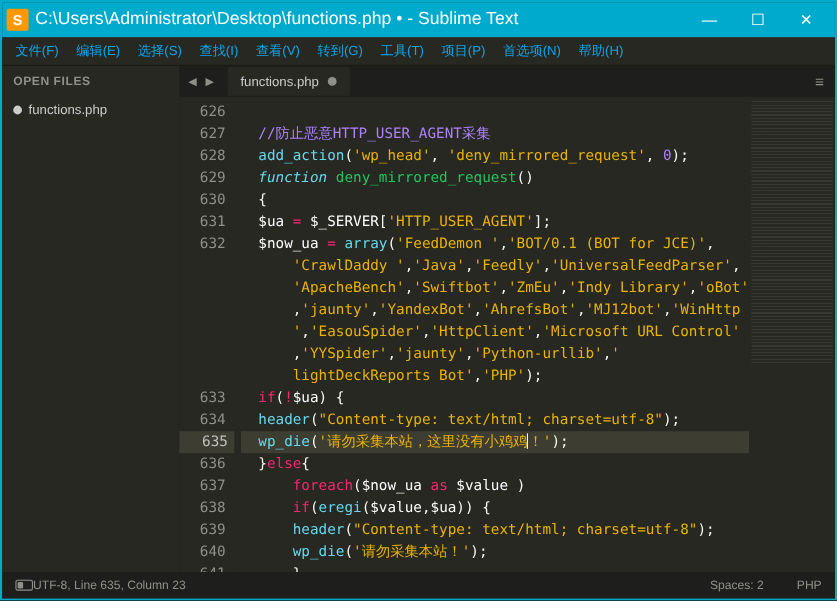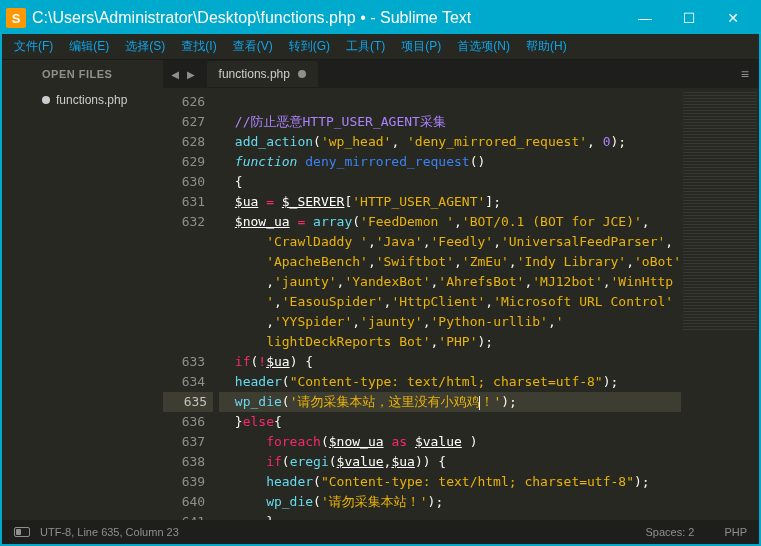--- a/index.html
+++ b/index.html
@@ -5,21 +5,21 @@
 * { margin: 0; padding: 0; box-sizing: border-box; }
 body { font-family: "Microsoft YaHei", sans-serif; background: #000; width: 761px; height: 546px; overflow: hidden; }
 .window { width: 761px; height: 546px; border: 2px solid #00aacc; background: #272822; display: flex; flex-direction: column; }
 .titlebar { height: 32px; background: #00aacc; display: flex; align-items: center; padding: 0 4px; color: #fff; }
 .titlebar-icon { width: 20px; height: 20px; background: #ff9800; border-radius: 2px; display: flex; align-items: center; justify-content: center; color: #fff; font-weight: bold; font-size: 13px; margin-right: 6px; }
 .titlebar-title { flex: 1; font-size: 16px; color: #fff; }
 .titlebar-controls { display: flex; gap: 0; }
 .titlebar-btn { width: 44px; height: 30px; display: flex; align-items: center; justify-content: center; color: #fff; font-size: 14px; }
 .menubar { height: 26px; background: #272822; display: flex; align-items: center; padding: 0 4px; border-bottom: 1px solid #1a1a17; }
 .menu-item { padding: 3px 8px; color: #0ea5e9; font-size: 12px; }
-.body-area { flex: 1; display: flex; overflow: hidden; padding-left: 30px; }
+.body-area { flex: 1; display: flex; overflow: hidden; }
 .sidebar { width: 164px; background: #272822; display: flex; flex-direction: column; }
 .sidebar-header { height: 28px; display: flex; align-items: center; padding: 0 10px; color: #8f908a; font-size: 11px; font-weight: bold; letter-spacing: 0.5px; }
 .sidebar-item { height: 24px; display: flex; align-items: center; padding: 0 10px; color: #ccc; font-size: 12px; gap: 6px; }
 .dirty-dot { width: 8px; height: 8px; border-radius: 50%; background: #ccc; }
 .editor-area { flex: 1; display: flex; flex-direction: column; background: #1e1f1c; }
 .tab-bar { height: 28px; background: #1e1f1c; display: flex; align-items: center; }
 .tab-nav { display: flex; gap: 4px; padding: 0 6px; align-items: center; }
 .tab-nav-btn { color: #8f908a; font-size: 10px; padding: 2px; }
 .tab { height: 26px; background: #272822; padding: 0 12px; display: flex; align-items: center; color: #ccc; font-size: 12px; border-top-left-radius: 3px; border-top-right-radius: 3px; gap: 8px; margin-left: 4px; }
 .tab-dirty { width: 8px; height: 8px; border-radius: 50%; background: #8f908a; }
@@ -30,27 +30,27 @@
 .gutter .hl { background: #3e3d32; color: #c2c2bf; display: block; margin-right: -8px; padding-right: 6px; border-left: 2px solid #e6db74; margin-left: -42px; padding-left: 40px; }
 .code { flex: 1; padding: 4px 0 4px 6px; font-family: Consolas, monospace; font-size: 13px; line-height: 20px; white-space: pre; color: #f8f8f2; overflow: hidden; }
 .minimap { width: 78px; background: #272822; position: relative; }
 .mm-strip { position: absolute; top: 2px; right: 2px; left: 2px; height: 240px; opacity: 0.35; background: repeating-linear-gradient(0deg, #555 0, #555 1px, transparent 1px, transparent 3px); }
 .c-comment { color: #ae81ff; }
 .c-func { color: #66d9ef; font-style: italic; }
 .c-kw { color: #f92672; }
 .c-call { color: #66d9ef; }
 .c-str { color: #eab308; }
 .c-num { color: #ae81ff; }
-.c-var { color: #fff; text-decoration: underline; }
-.c-name { color: #3b82f6; }
+.c-var { color: #fff; }
+.c-name { color: #22c55e; }
 .c-punc { color: #f8f8f2; }
 .code .hl { background: #3e3d32; display: inline-block; width: 100%; }
 .caret { display:inline-block; width:1px; height:14px; background:#f8f8f0; vertical-align:middle; }
 .statusbar { height: 24px; background: #1e1f1c; display: flex; align-items: center; padding: 0 12px; color: #8f908a; font-size: 11px; }
-.status-left { flex: 1; display: flex; align-items: center; gap: 10px; }
+.status-left { flex: 1; display: flex; align-items: center; gap: 0; }
 .status-switch { width: 16px; height: 10px; border: 1px solid #8f908a; border-radius: 2px; position: relative; }
 .status-switch::after { content:""; position:absolute; left:1px; top:1px; width:5px; height:6px; background:#8f908a; border-radius:1px; }
 .status-right { display: flex; gap: 30px; }
 </style>
 </head>
 <body>
 
 <div class="window">
   <div class="titlebar">
     <div class="titlebar-icon">S</div>

